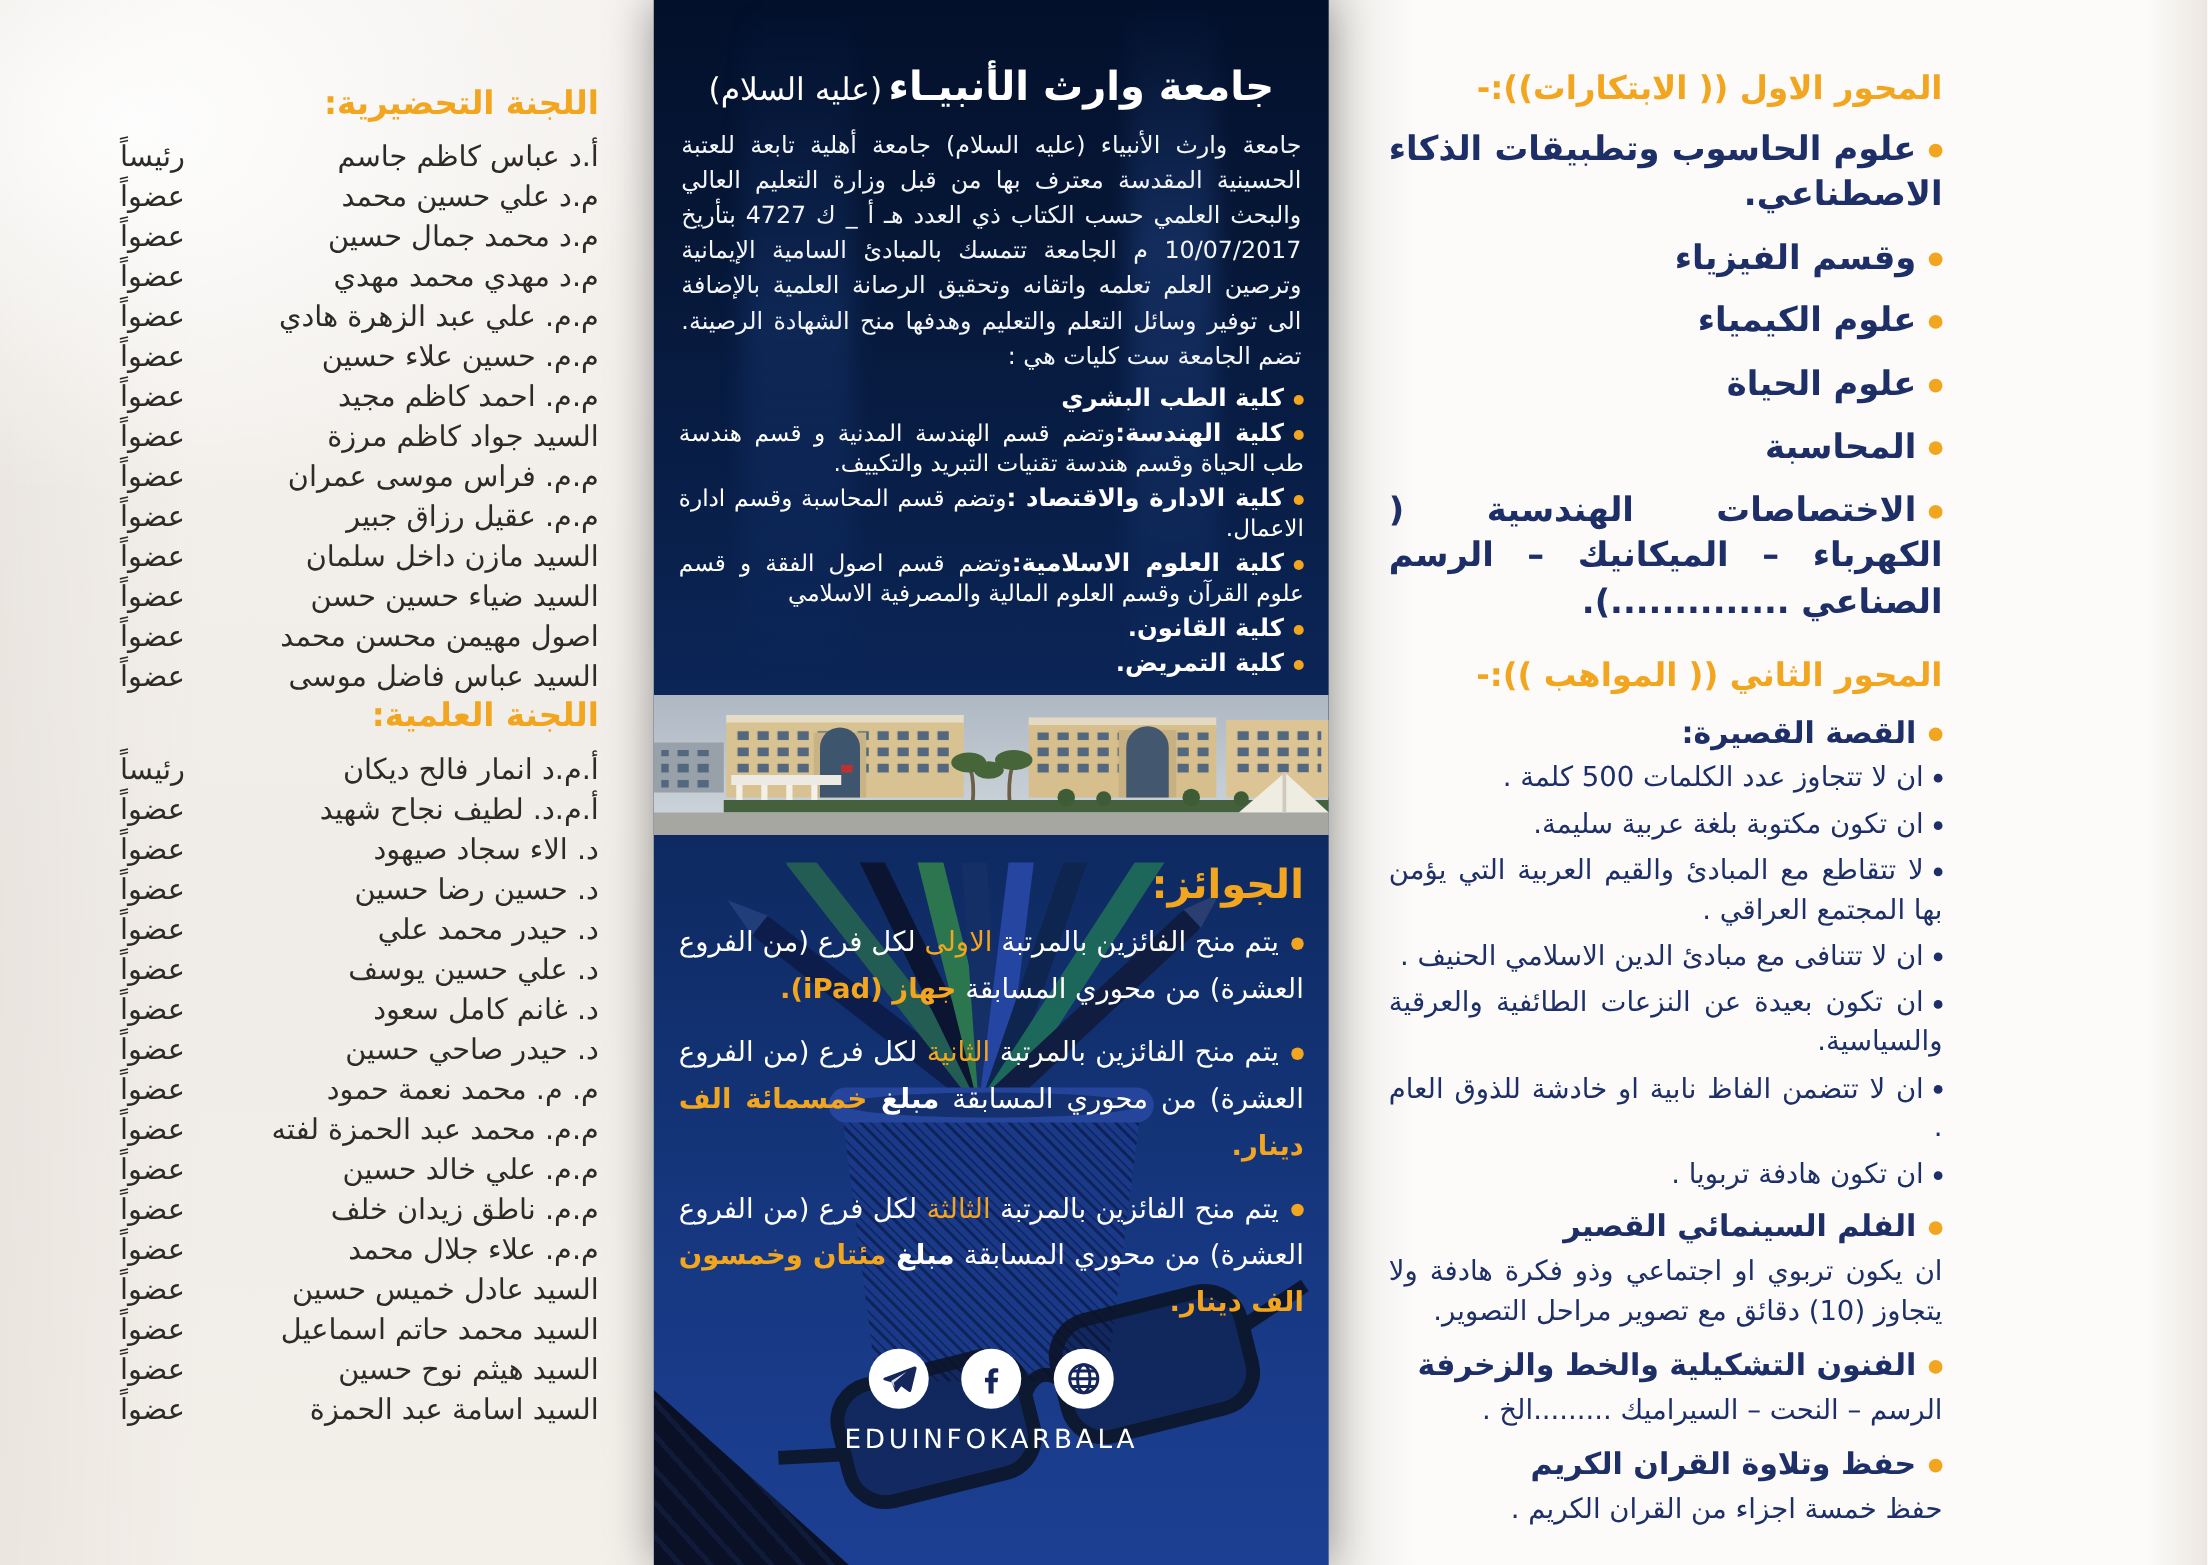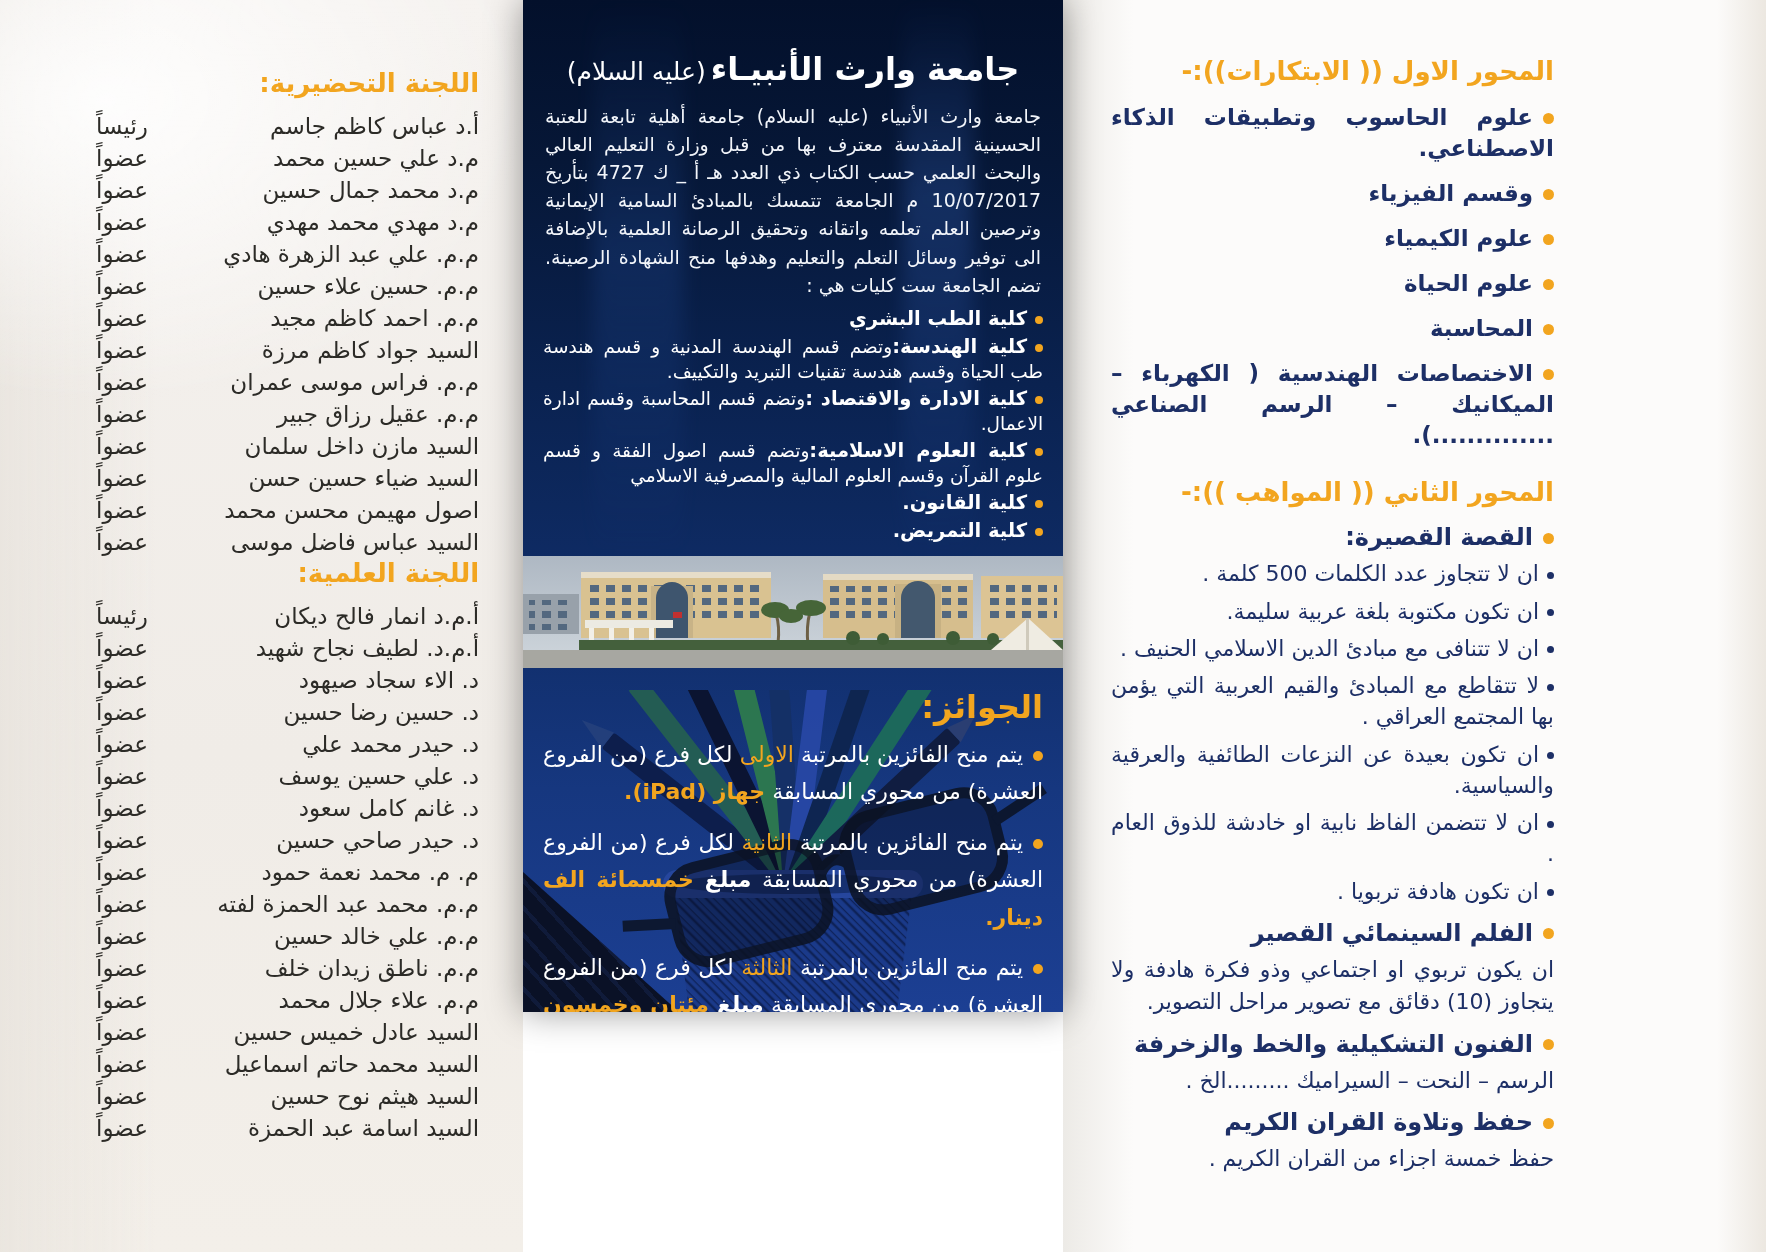--- a/index.html
+++ b/index.html
@@ -16,28 +16,28 @@
       linear-gradient(270deg, rgba(233,228,220,.85) 0%, rgba(250,249,247,0) 7%),
       linear-gradient(90deg, rgba(226,223,217,.6) 0%, rgba(252,251,250,0) 10%),
       #fcfbfa;
   }
   .gold-h{color:#F2A51F;font-size:26px;font-weight:bold;margin:0 0 16px;}
   .axis2-h{margin-top:26px;}
   ul.blist{list-style:none;margin:0;padding:0;}
   .dot{display:inline-block;border-radius:50%;vertical-align:middle;margin-left:10px;}
   .gold-dot{width:11px;height:11px;background:#F2A51F;}
   .navy-dot{width:7px;height:7px;background:#1D2F66;margin-left:8px;}
-  .axis1-item{font-size:23px;font-weight:bold;line-height:1.35;margin-bottom:14px;text-align:justify;}
+  .axis1-item{font-size:27px;font-weight:bold;line-height:1.35;margin-bottom:14px;text-align:justify;}
   .axis1-item .norm{font-weight:600;}
   .lead-item{font-size:24px;font-weight:bold;margin:12px 0 7px;color:#1D2F66;}
   .rule{font-size:22px;line-height:1.42;margin-bottom:6px;text-align:justify;}
   .plain-text{font-size:22px;line-height:1.45;margin:0 0 8px;text-align:justify;color:#1D2F66;}
   
   .center{
-    width:540px;height:1012px;position:relative;overflow:hidden;color:#fff;flex:none;
+    width:540px;height:1252px;position:relative;overflow:hidden;color:#fff;flex:none;
     background:linear-gradient(180deg,#03102B 0%,#061737 16%,#0A2250 38%,#0F2C66 58%,#16377F 78%,#1C3F93 100%);
     box-shadow:0 0 34px rgba(0,0,0,.4);
   }
   .streak{position:absolute;top:0;height:560px;filter:blur(9px);opacity:.5;pointer-events:none;}
   .streak.s1{right:90px;width:70px;background:linear-gradient(180deg,rgba(70,120,210,0),rgba(60,110,205,.5) 35%,rgba(15,35,80,0));}
   .streak.s2{left:70px;width:90px;background:linear-gradient(180deg,rgba(50,100,190,0),rgba(45,95,185,.4) 45%,rgba(10,30,70,0));}
   .center-content{position:relative;z-index:3;height:100%;box-sizing:border-box;padding:50px 20px 0;}
   .uni-title{text-align:center;white-space:nowrap;}
   .uni-title .t1{font-size:32px;font-weight:bold;letter-spacing:.5px;}
   .uni-title .t2{font-size:25px;font-weight:normal;}
@@ -102,23 +102,23 @@
 
     <h2 class="gold-h axis2-h">المحور الثاني (( المواهب )):-</h2>
 
     <div class="lead-item"><span class="dot gold-dot"></span><b>القصة القصيرة:</b></div>
     <ul class="blist">
 
         <li class="rule"><span class="dot navy-dot"></span><span>ان لا تتجاوز عدد الكلمات 500 كلمة .</span></li>
 
         <li class="rule"><span class="dot navy-dot"></span><span>ان تكون مكتوبة بلغة عربية سليمة.</span></li>
 
+        <li class="rule"><span class="dot navy-dot"></span><span>لا تتقاطع مع المبادئ والقيم العربية التي يؤمن بها المجتمع العراقي .</span></li>
+
         <li class="rule"><span class="dot navy-dot"></span><span>ان لا تتنافى مع مبادئ الدين الاسلامي الحنيف .</span></li>
-
-        <li class="rule"><span class="dot navy-dot"></span><span>لا تتقاطع مع المبادئ والقيم العربية التي يؤمن بها المجتمع العراقي .</span></li>
 
         <li class="rule"><span class="dot navy-dot"></span><span>ان تكون بعيدة عن النزعات الطائفية والعرقية والسياسية.</span></li>
 
         <li class="rule"><span class="dot navy-dot"></span><span>ان لا تتضمن الفاظ نابية او خادشة للذوق العام .</span></li>
 
         <li class="rule"><span class="dot navy-dot"></span><span>ان تكون هادفة تربويا .</span></li>
       </ul>
 
     <div class="lead-item"><span class="dot gold-dot"></span><b>الفلم السينمائي القصير</b></div>
     <p class="plain-text">ان يكون تربوي او اجتماعي وذو فكرة هادفة ولا يتجاوز (10) دقائق مع تصوير مراحل التصوير.</p>

